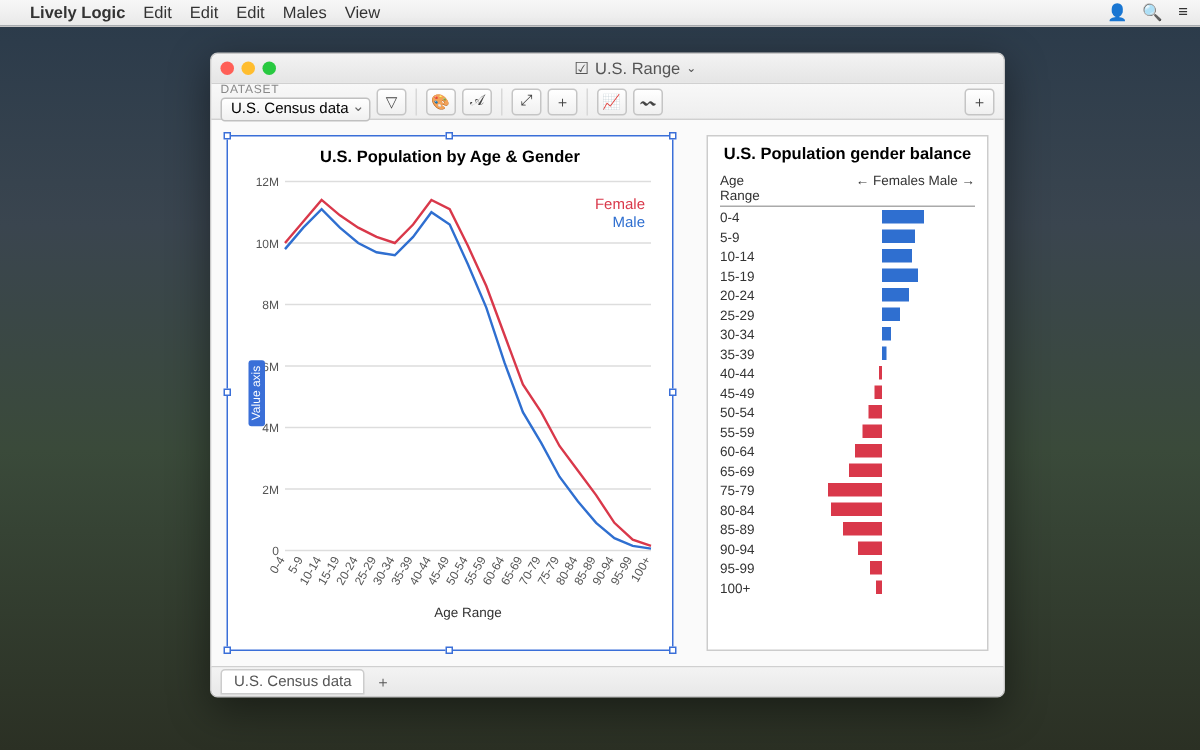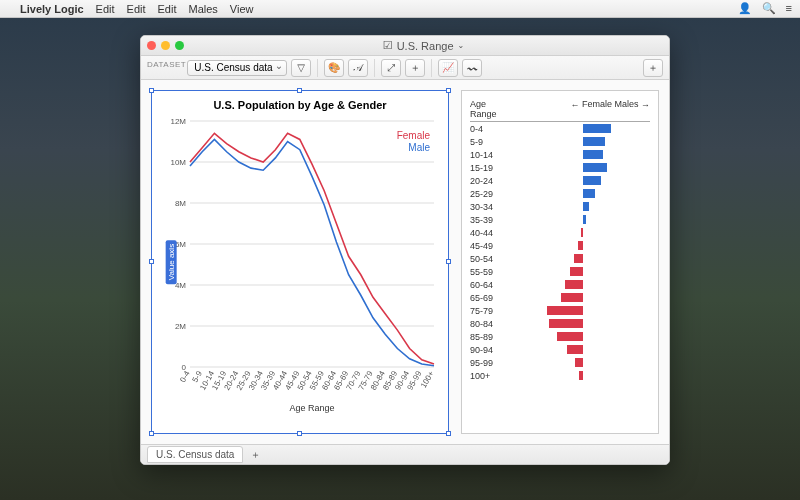--- a/index.html
+++ b/index.html
@@ -32,36 +32,36 @@
   .dot { width: 9px; height: 9px; border-radius: 50%; }
   .dot.r{background:#ff5f57}.dot.y{background:#ffbd2e}.dot.g{background:#28c940}
   .titlecenter { margin: 0 auto; display: flex; gap: 4px; align-items: center; color:#555; }
   .titlecenter .chev { font-size: 8px; }
   .toolbar {
     height: 24px; background: linear-gradient(#f8f8f8,#eeeeee);
     border-bottom: 1px solid #d0d0d0; display: flex; align-items: center;
     padding: 0 6px; gap: 4px;
   }
   .tlabel { font-size: 8px; color: #888; letter-spacing: .5px; }
-  .dsrow { display:flex; flex-direction:row; gap:1px; }
+  .dsrow { display:flex; flex-direction:column; gap:1px; }
   .select {
     height: 16px; border: 1px solid #c0c0c0; border-radius: 3px;
     background: linear-gradient(#fff,#f0f0f0); padding: 0 12px 0 6px;
     display: inline-flex; align-items: center; font-size: 10px; min-width:100px; position:relative;
   }
   .select::after { content:"⌄"; position:absolute; right:3px; top:-1px; color:#666; font-size:10px;}
   .tbtn {
     width: 20px; height: 18px; border: 1px solid #c5c5c5; border-radius: 3px;
     background: linear-gradient(#fff,#f0f0f0); display: inline-flex;
     align-items: center; justify-content: center; font-size: 10px; color:#444;
   }
   .tsep { width:1px; height:18px; background:#d8d8d8; margin:0 2px; }
   .spacer { flex: 1; }
   .content {
-    flex: 1; display: flex; gap: 12px; padding: 10px; background: #fafafa;
+    flex: 1; display: flex; gap: 22px; padding: 10px; background: #fafafa;
   }
   .panel {
     background: #fff; border: 1.5px solid #3a6fd8; position: relative;
   }
   .panel.left { flex: 1.45; padding: 8px 8px 4px 8px; }
   .panel.right { flex: 1; padding: 6px 8px; }
   .handle { position:absolute; width:5px; height:5px; background:#fff; border:1px solid #3a6fd8; }
   .h-tl{top:-3px;left:-3px}.h-tr{top:-3px;right:-3px}.h-bl{bottom:-3px;left:-3px}.h-br{bottom:-3px;right:-3px}
   .h-t{top:-3px;left:calc(50% - 3px)}.h-b{bottom:-3px;left:calc(50% - 3px)}
   .h-l{left:-3px;top:calc(50% - 3px)}.h-r{right:-3px;top:calc(50% - 3px)}
@@ -194,23 +194,24 @@
           <text class="axislabel" transform="translate(274,258) rotate(-60)" text-anchor="end">100+</text>
           <path d="M30,47 L42.2,32.64999999999998 L54.4,18.30000000000001 L66.6,28.55000000000001 L78.8,36.75 L91,42.900000000000006 L103.19999999999999,47 L115.39999999999999,34.70000000000002 L127.6,18.30000000000001 L139.8,24.44999999999999 L152,49.05000000000001 L164.2,75.69999999999999 L176.39999999999998,108.5 L188.6,141.3 L200.79999999999998,159.75 L213,182.3 L225.2,198.7 L237.39999999999998,215.1 L249.6,233.55 L261.79999999999995,244.825 L274,248.925" fill="none" stroke="#d9384a" stroke-width="1.6"></path>
           <path d="M30,51.099999999999994 L42.2,36.75 L54.4,24.44999999999999 L66.6,36.75 L78.8,47 L91,53.150000000000006 L103.19999999999999,55.19999999999999 L115.39999999999999,42.900000000000006 L127.6,26.5 L139.8,34.70000000000002 L152,61.349999999999994 L164.2,90.05000000000001 L176.39999999999998,126.95 L188.6,159.75 L200.79999999999998,180.25 L213,202.8 L225.2,219.2 L237.39999999999998,233.55 L249.6,243.8 L261.79999999999995,248.925 L274,250.77" fill="none" stroke="#2f6fd0" stroke-width="1.6"></path>
           <text x="270" y="24" text-anchor="end" fill="#d9384a" font-size="10">Female</text>
           <text x="270" y="36" text-anchor="end" fill="#2f6fd0" font-size="10">Male</text>
           <text x="152" y="296" text-anchor="middle" font-size="9" fill="#333">Age Range</text>
         </svg>
     </div>
 
     <div class="panel right" style="border-color:#ccc">
+      <div class="ctitle">U.S. Population gender balance</div>
       <div class="gb-hdr">
         <span class="lab">Age Range</span>
-        <span>← Female Males →</span>
+        <span>← Females Male →</span>
       </div>
       <div id="gb-body">
           <div class="gb-row">
             <span class="gb-age">0-4</span>
             <div class="gb-bar">
               <div class="f" style="width: 0px;"></div>
               <div class="m" style="width: 28px;"></div>
             </div>
           </div>
           <div class="gb-row">

